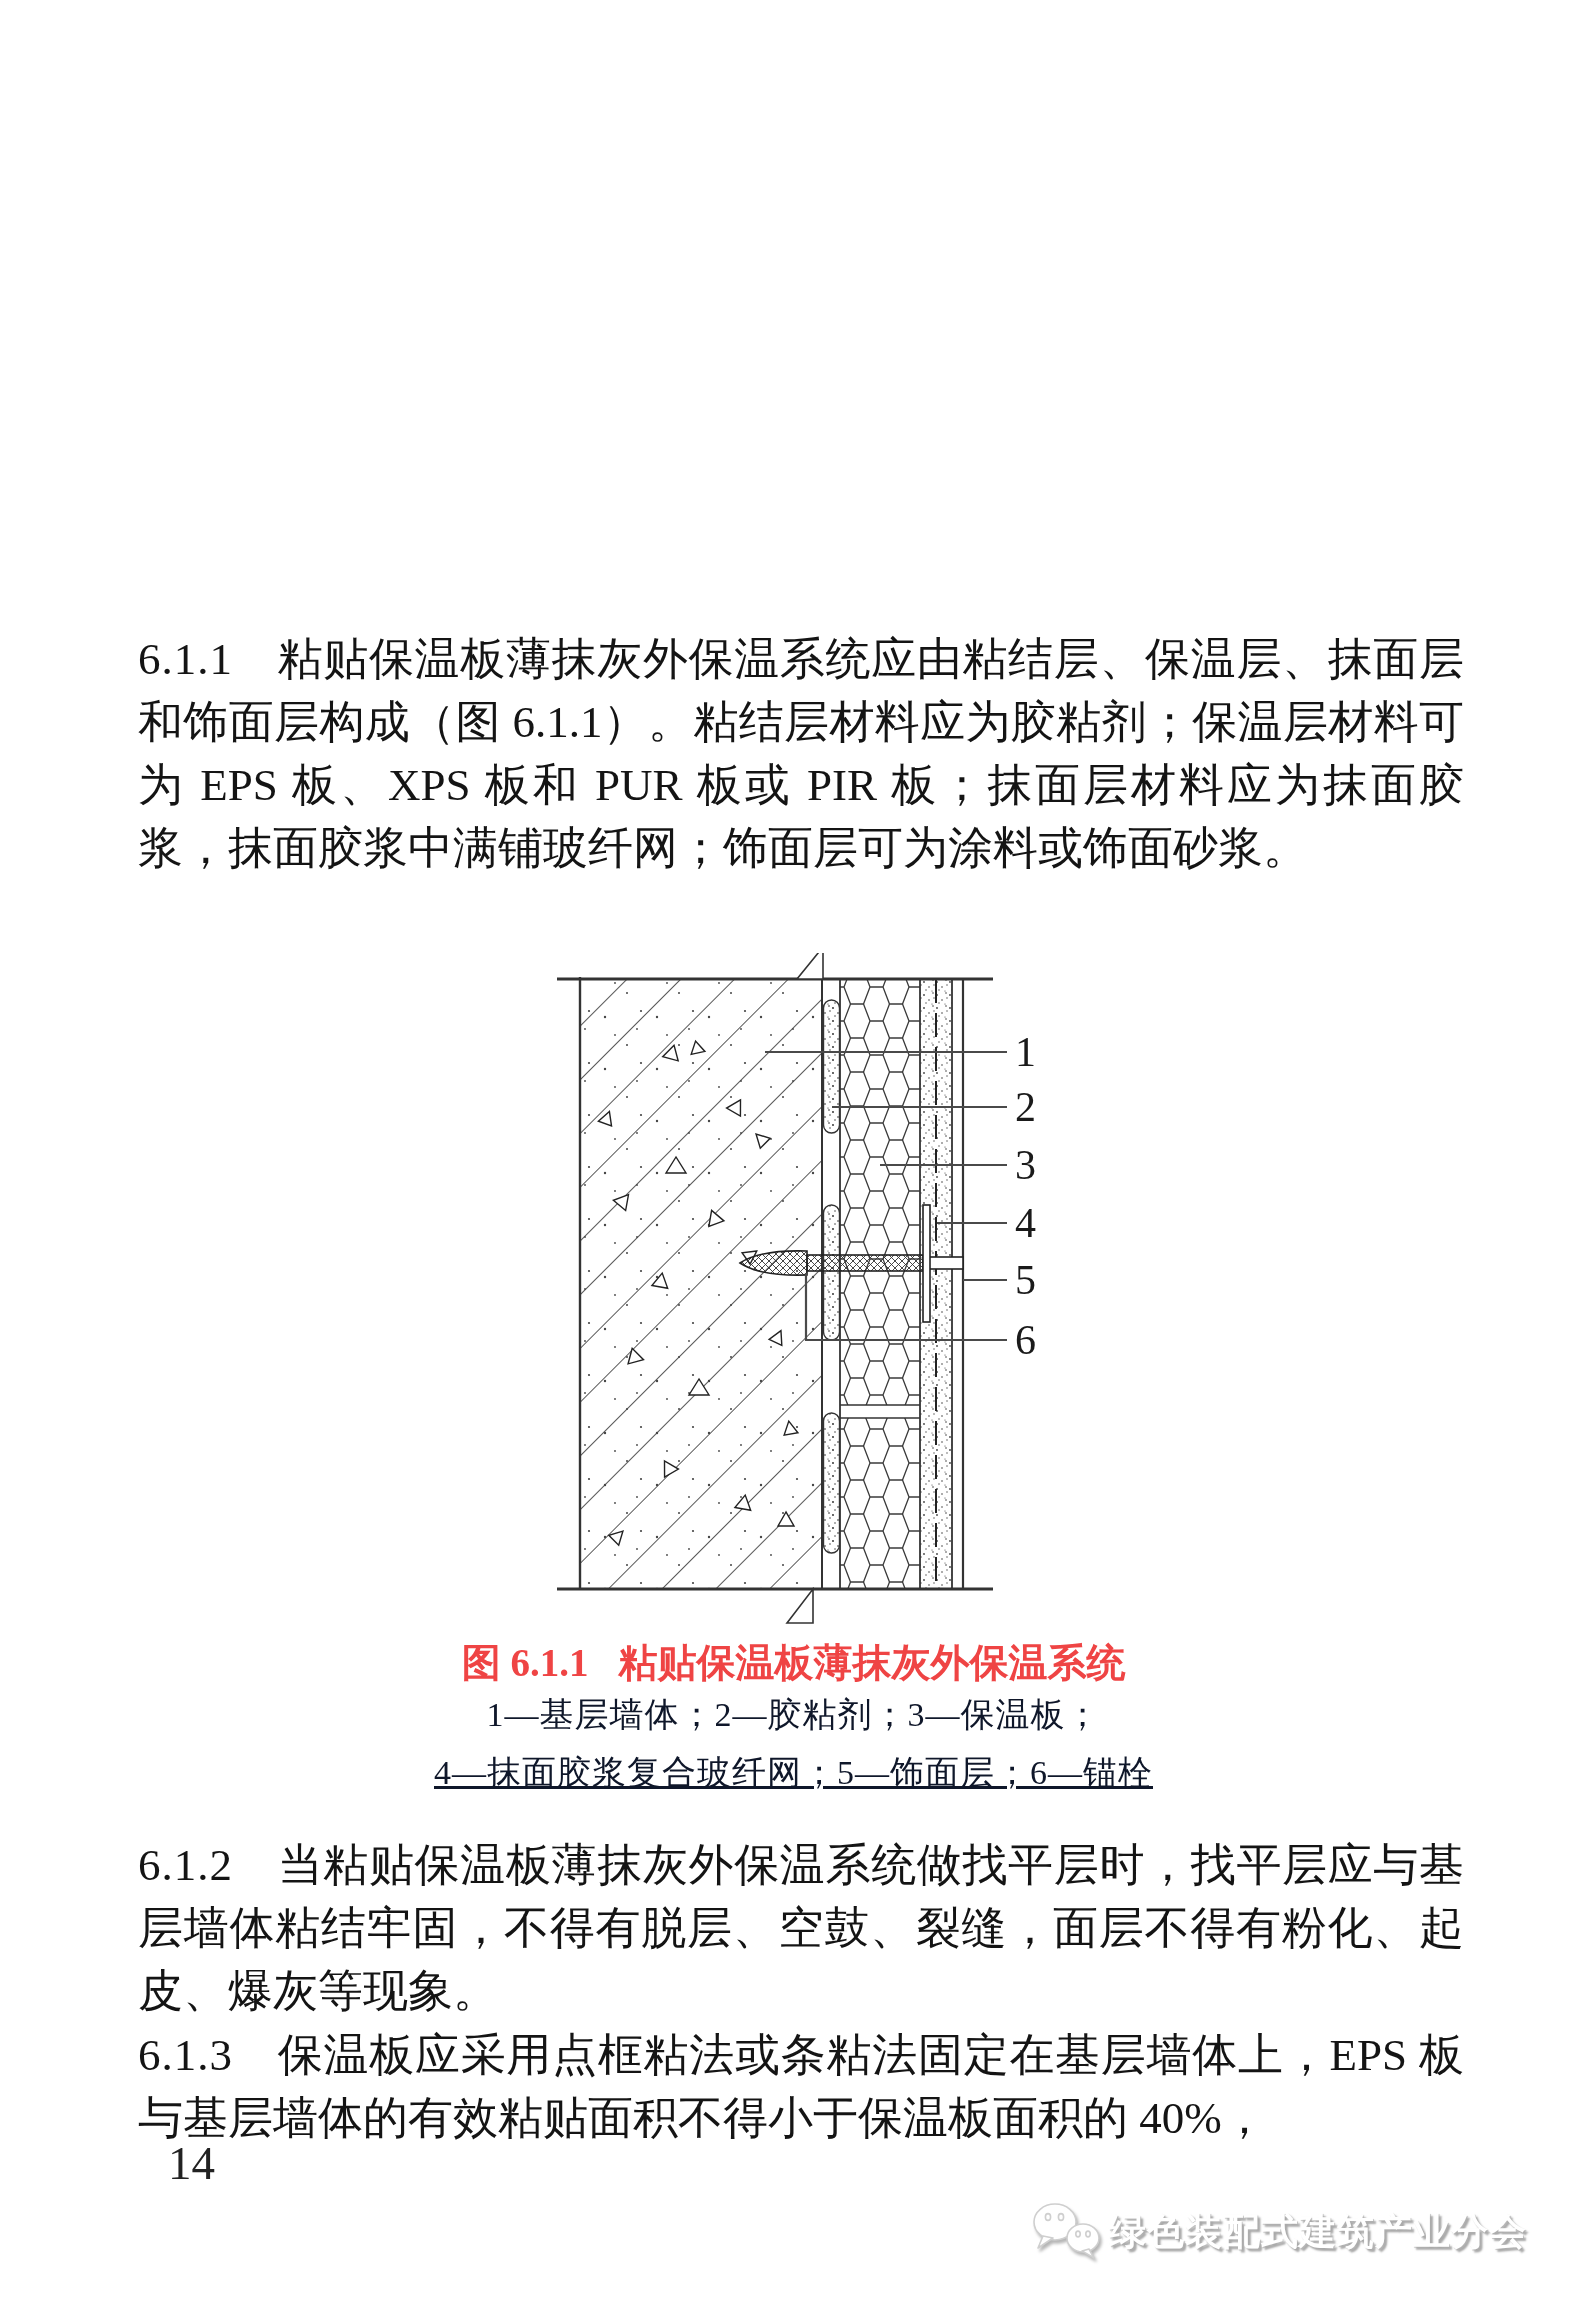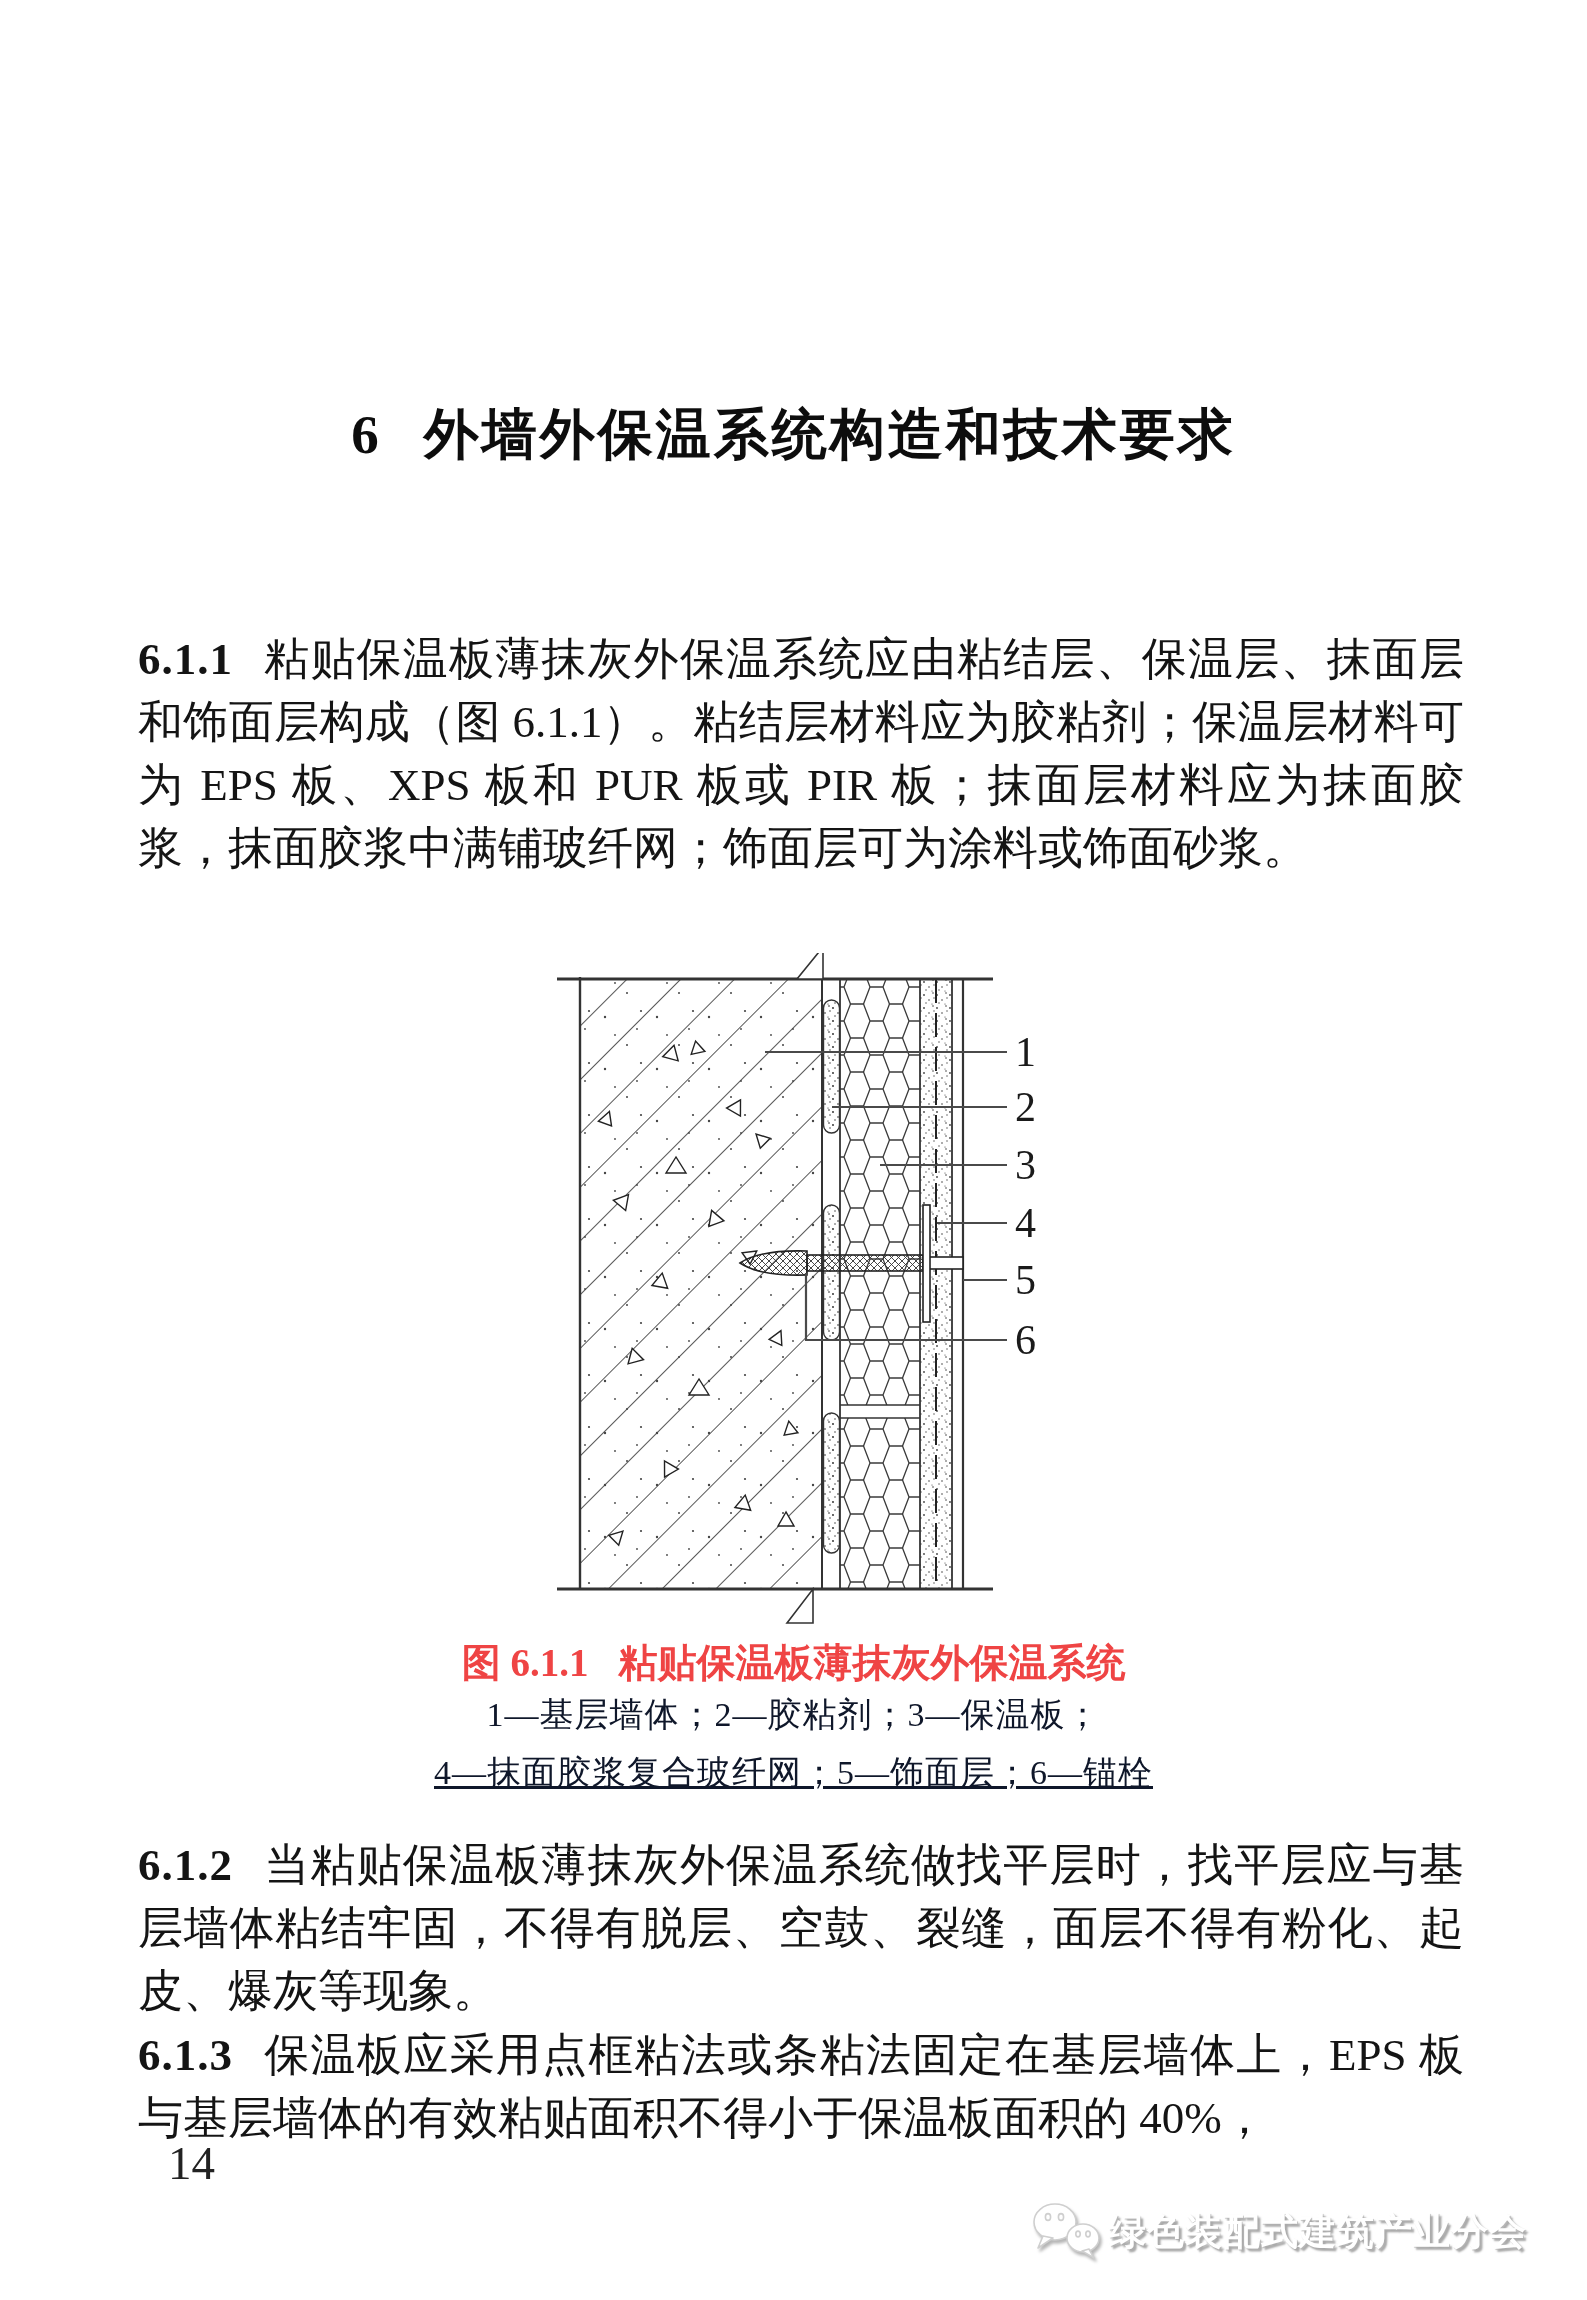--- a/index.html
+++ b/index.html
@@ -25,21 +25,21 @@
     font-size: 42px; font-weight: bold; letter-spacing: 1px;
     color: #0d0d0d;
   }
   .section-title .num { margin-right: 26px; }
   .clause {
     position: absolute; left: 138px; width: 1326px;
     font-size: 45px; line-height: 63px;
     text-align: justify;
     color: #141414;
   }
-  .clause .cnum { font-weight: bold; margin-right: 30px; letter-spacing: 1px; }
+  .clause .cnum { font-weight: normal; margin-right: 44px; letter-spacing: 1px; }
   .clause-1 { top: 628px; }
   .clause-2 { top: 1834px; }
   .clause-3 { top: 2024px; }
   .figure-wrap { position: absolute; left: 545px; top: 953px; width: 505px; height: 672px; }
   .fig-caption {
     position: absolute; top: 1636px; left: 0; width: 100%;
     text-align: center; font-size: 39px; font-weight: bold; color: #ef4444;
   }
   .fig-caption .pfx { margin-right: 30px; }
   .fig-legend {
@@ -63,23 +63,20 @@
     white-space: nowrap;
   }
   .wm-icon { filter: drop-shadow(2px 3px 1.5px #b5b5b5); }
   svg text.lbl { font-family: "Liberation Serif", "DejaVu Serif", serif; font-size: 42px; fill: #1a1a1a; }
 </style>
 </head>
 <body>
 
 <div class="page">
 
-  <div class="chapter-title">
-    <span class="num">6</span><span>外墙外保温系统构造和技术要求</span>
-  </div>
 
 
   <div class="clause clause-1">
     <span class="cnum">6.1.1</span><span>粘贴保温板薄抹灰外保温系统应由粘结层、保温层、抹面层和饰面层构成（图 6.1.1）。粘结层材料应为胶粘剂；保温层材料可为 EPS 板、XPS 板和 PUR 板或 PIR 板；抹面层材料应为抹面胶浆，抹面胶浆中满铺玻纤网；饰面层可为涂料或饰面砂浆。</span>
   </div>
 
   <div class="figure-wrap">
     <svg width="505" height="672" viewBox="0 0 505 672">
       <defs>
         <pattern id="diagHatch" width="38" height="38" patternUnits="userSpaceOnUse" patternTransform="rotate(45)">

